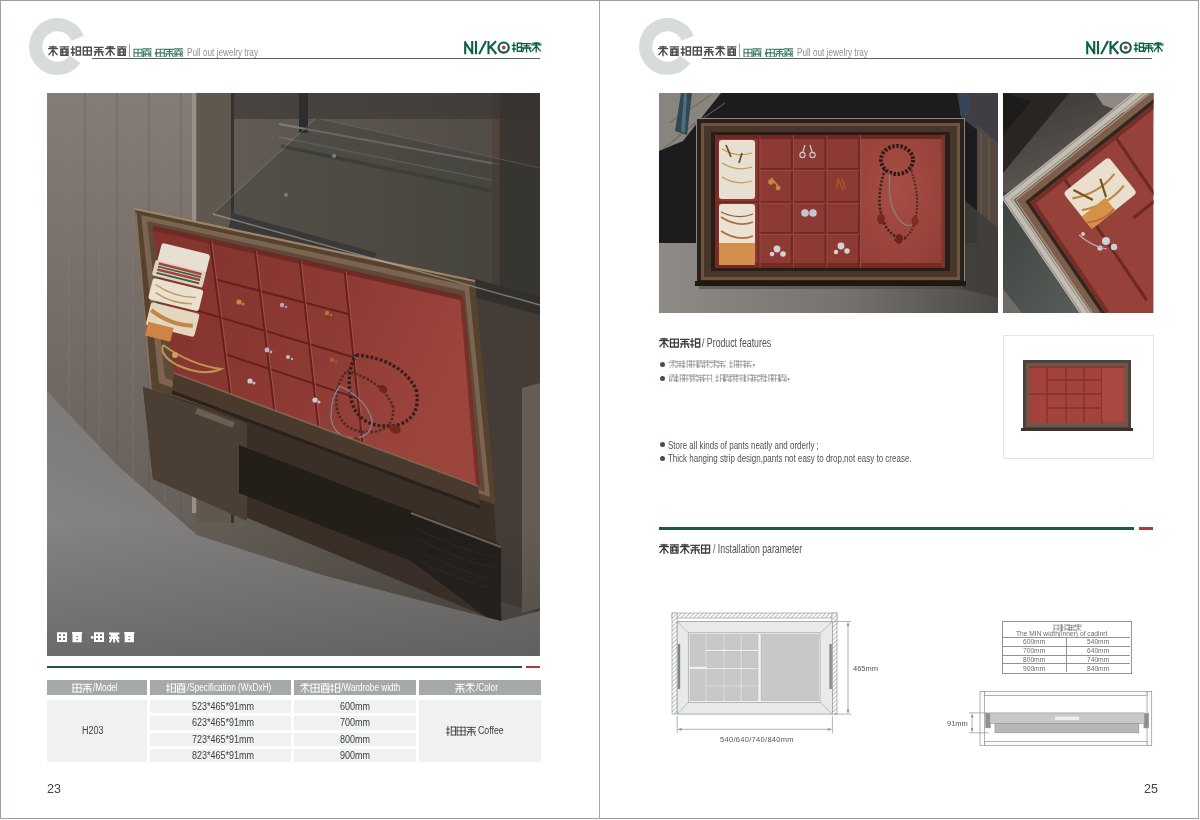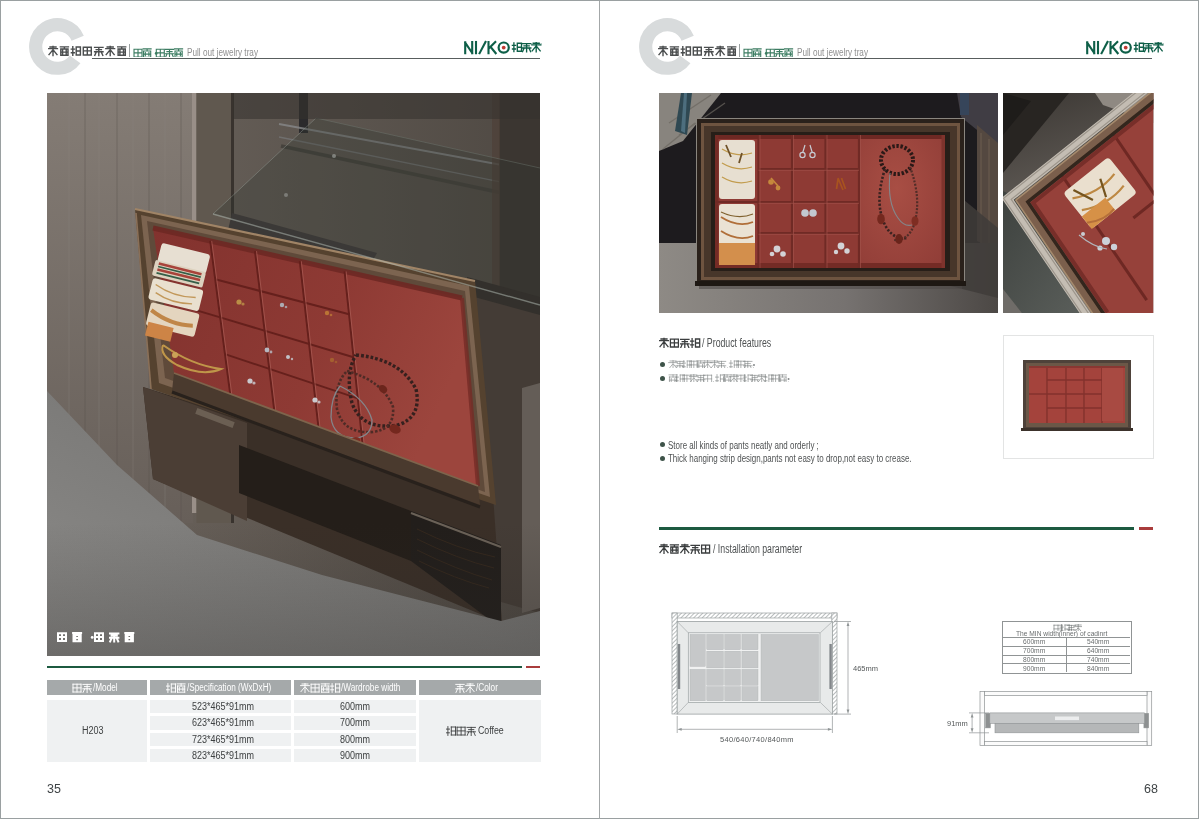--- a/index.html
+++ b/index.html
@@ -313,21 +313,21 @@
 <div class="abs" style="left:150px;top:732.5px;width:141px;height:13.5px;background:#eff1f2;"></div>
 <div class="abs" style="left:294px;top:732.5px;width:121.5px;height:13.5px;background:#eff1f2;"></div>
 <div class="abs lat" style="left:192px;top:733.5px;font-size:10px;color:#3e4142;transform:scaleX(0.9);">723*465*91mm</div>
 <div class="abs lat" style="left:340px;top:733.5px;font-size:10px;color:#3e4142;transform:scaleX(0.9);">800mm</div>
 
 <div class="abs" style="left:150px;top:748.5px;width:141px;height:13.5px;background:#eff1f2;"></div>
 <div class="abs" style="left:294px;top:748.5px;width:121.5px;height:13.5px;background:#eff1f2;"></div>
 <div class="abs lat" style="left:192px;top:749.5px;font-size:10px;color:#3e4142;transform:scaleX(0.9);">823*465*91mm</div>
 <div class="abs lat" style="left:340px;top:749.5px;font-size:10px;color:#3e4142;transform:scaleX(0.9);">900mm</div>
 
-<div class="abs" style="left:47px;top:782px;font-size:12.5px;color:#3f4446;">35</div>
+<div class="abs" style="left:47px;top:782px;font-size:12.5px;color:#3f4446;">23</div>
 
 <svg class="abs" style="left:638px;top:16px" width="60" height="63" viewBox="0 0 60 63">
     <path d="M47.1 43.3 A21.8 21.8 0 1 1 49.7 22.3" fill="none" stroke="#d8dbdc" stroke-width="13.2"></path>
   </svg>
 
 <svg class="abs" style="left:658px;top:44.5px" width="82" height="12.5" viewBox="0 0 82 12.5">
     <g transform="translate(0,1)" stroke="#4b4e4f" fill="#4b4e4f" stroke-width="1.42">
       <use href="#c2" x="0.0" y="0" width="10.5" height="10.5"></use>
       <use href="#c5" x="11.4" y="0" width="10.5" height="10.5"></use>
       <use href="#c3" x="22.9" y="0" width="10.5" height="10.5"></use>
@@ -698,13 +698,13 @@
     <g stroke="#8f9495" stroke-width="0.7" fill="none">
       <path d="M24 27.9 H44 M24 47.8 H44 M27.1 30.9 V44.8"></path>
     </g>
     <g fill="#8f9495">
       <polygon points="27.1,27.9 25.7,32.4 28.5,32.4"></polygon>
       <polygon points="27.1,47.8 25.7,43.3 28.5,43.3"></polygon>
     </g>
     <text x="2" y="41" font-size="7.5" fill="#55595a">91mm</text>
   </svg>
 
-<div class="abs" style="left:1144px;top:782px;font-size:12.5px;color:#3f4446;">68</div>
+<div class="abs" style="left:1144px;top:782px;font-size:12.5px;color:#3f4446;">25</div>
 
 </body></html>

